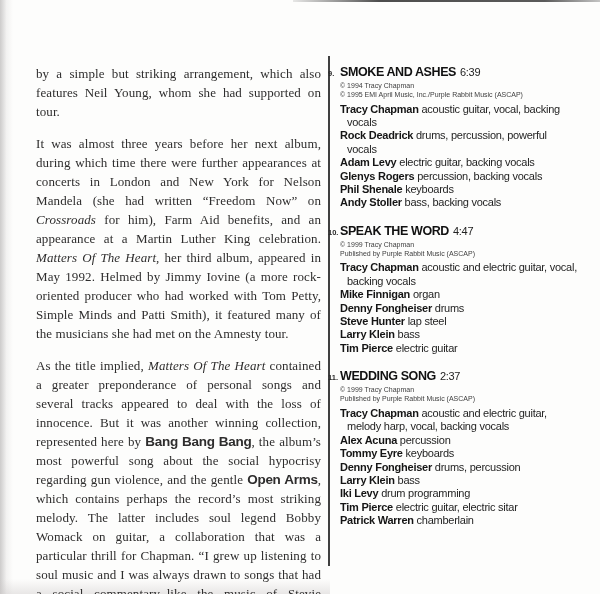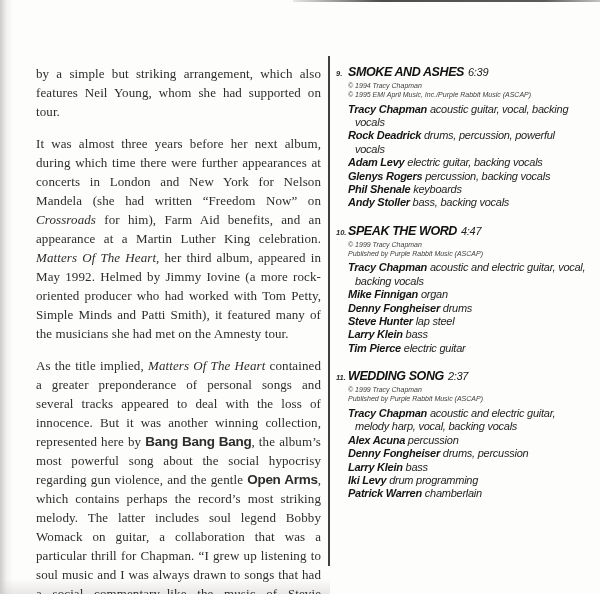--- a/index.html
+++ b/index.html
@@ -38,23 +38,22 @@
   }
   .article p{margin:0 0 13px 0;}
   .article p:last-child{margin-bottom:0;}
   .seg-i{font-style:italic;}
   .seg-b{
     font-family:Liberation Sans, sans-serif;
     font-weight:bold;font-size:13.5px;letter-spacing:-0.3px;
   }
   
   .tracks{
-    position:absolute;left:336px;top:62px;width:252px;
+    position:absolute;left:328px;top:62px;width:252px;
     color:#1d1d1d;
-    font-style:italic;
   }
   .track{margin-bottom:11px;}
   .track-header{margin-bottom:2px;white-space:nowrap;}
   .track-num{
     display:inline-block;width:12px;
     font-size:7.5px;font-weight:bold;color:#2a2a2a;
     vertical-align:baseline;letter-spacing:0;
   }
   .track-title{
     font-weight:bold;font-size:12.5px;letter-spacing:-0.4px;
@@ -124,20 +123,22 @@
 
   <div class="track">
     <div class="track-header"><span class="track-num">11.</span><span class="track-title">WEDDING SONG</span><span class="track-duration">2:37</span></div>
     <div class="copyright">
       <div>© 1999 Tracy Chapman</div>
       <div>Published by Purple Rabbit Music (ASCAP)</div>
     </div>
     <div class="credits">
       <div class="credit"><span class="credit-name">Tracy Chapman</span> <span class="credit-role">acoustic and electric guitar, melody harp, vocal, backing vocals</span></div>
       <div class="credit"><span class="credit-name">Alex Acuna</span> <span class="credit-role">percussion</span></div>
+      <div class="credit"><span class="credit-name">Tommy Eyre</span> <span class="credit-role">keyboards</span></div>
       <div class="credit"><span class="credit-name">Denny Fongheiser</span> <span class="credit-role">drums, percussion</span></div>
       <div class="credit"><span class="credit-name">Larry Klein</span> <span class="credit-role">bass</span></div>
       <div class="credit"><span class="credit-name">Iki Levy</span> <span class="credit-role">drum programming</span></div>
+      <div class="credit"><span class="credit-name">Tim Pierce</span> <span class="credit-role">electric guitar, electric sitar</span></div>
       <div class="credit"><span class="credit-name">Patrick Warren</span> <span class="credit-role">chamberlain</span></div>
     </div>
   </div>
 
 </div>
 
 </body></html>

